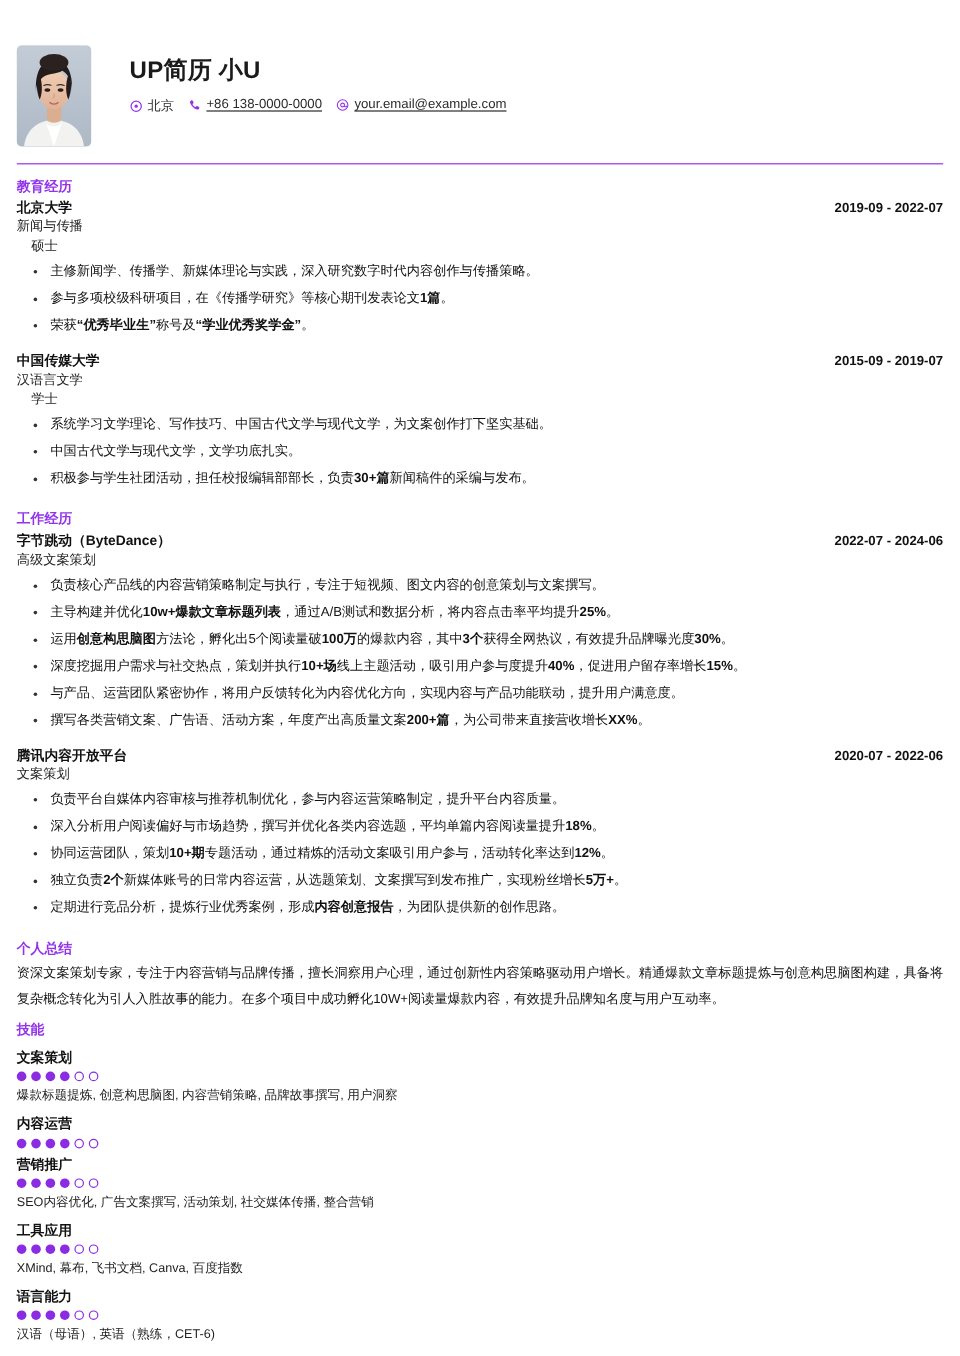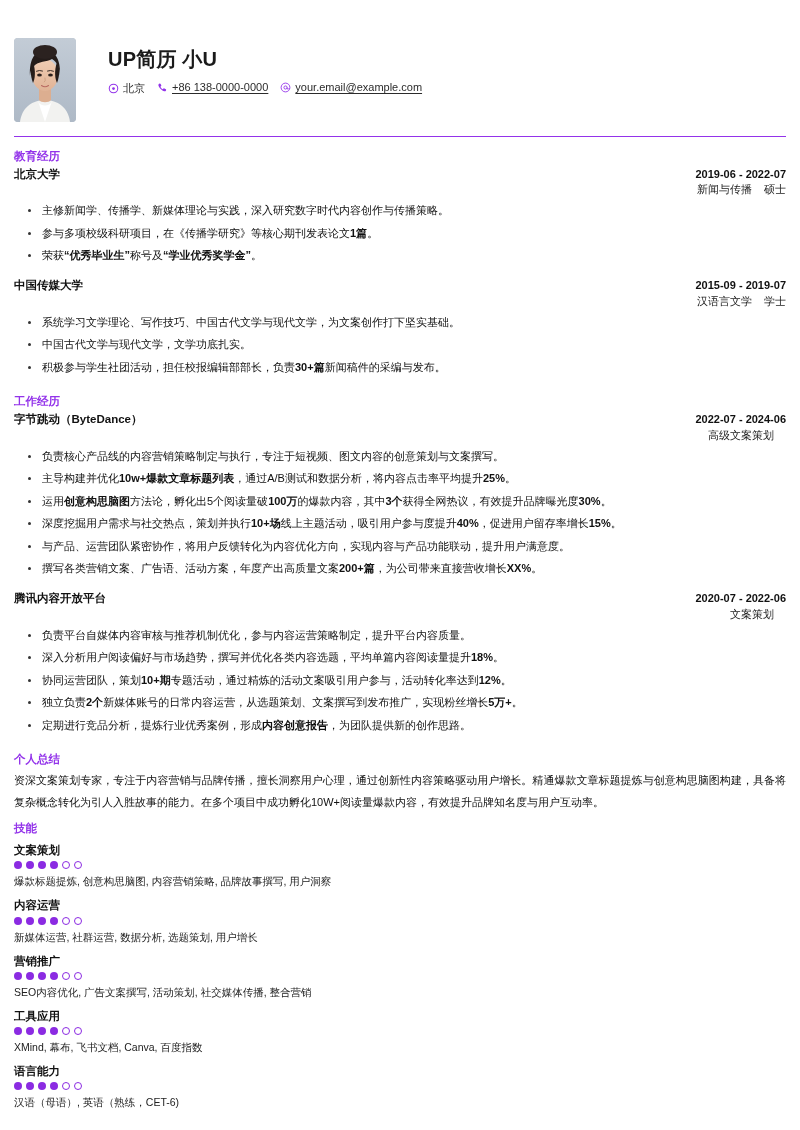--- a/index.html
+++ b/index.html
@@ -105,25 +105,26 @@
   }
   .entry-date {
     font-weight: bold;
     font-size: 11px;
     color: #111;
     white-space: nowrap;
     padding-left: 12px;
   }
   .entry-sub {
     display: flex;
-    justify-content: flex-end;
+    justify-content: flex-start;
     align-items: baseline;
     line-height: 1.45;
     font-size: 11px;
     color: #222;
+    flex-direction: column;
   }
   .entry-role { }
   .entry-degree { white-space: nowrap; padding-left: 12px; }
 
   ul.bullets {
     list-style: none;
     margin: 1px 0 0 0;
     padding: 0;
   }
   ul.bullets li {
@@ -270,21 +271,21 @@
   </div>
 
   <div class="header-rule"></div>
 
   <div class="section">
     <div class="section-title">教育经历</div>
     <div>
         <div class="entry" style="margin-bottom: 10px;">
           <div class="entry-head">
             <span class="entry-org">北京大学</span>
-            <span class="entry-date">2019-06 - 2022-07</span>
+            <span class="entry-date">2019-09 - 2022-07</span>
           </div>
           <div class="entry-sub">
             <span class="entry-role">新闻与传播</span>
             <span class="entry-degree">硕士</span>
           </div>
           <ul class="bullets">
             <li>主修新闻学、传播学、新媒体理论与实践，深入研究数字时代内容创作与传播策略。</li>
             <li>参与多项校级科研项目，在《传播学研究》等核心期刊发表论文<b>1篇</b>。</li>
             <li>荣获<b>“优秀毕业生”</b>称号及<b>“学业优秀奖学金”</b>。</li>
           </ul>
@@ -377,21 +378,20 @@
         <div class="skill">
           <div class="skill-name">内容运营</div>
           <div class="dots">
             <span class="dot on"></span>
             <span class="dot on"></span>
             <span class="dot on"></span>
             <span class="dot on"></span>
             <span class="dot off"></span>
             <span class="dot off"></span>
           </div>
-          <div class="skill-items">新媒体运营, 社群运营, 数据分析, 选题策划, 用户增长</div>
         </div>
         <div class="skill">
           <div class="skill-name">营销推广</div>
           <div class="dots">
             <span class="dot on"></span>
             <span class="dot on"></span>
             <span class="dot on"></span>
             <span class="dot on"></span>
             <span class="dot off"></span>
             <span class="dot off"></span>

